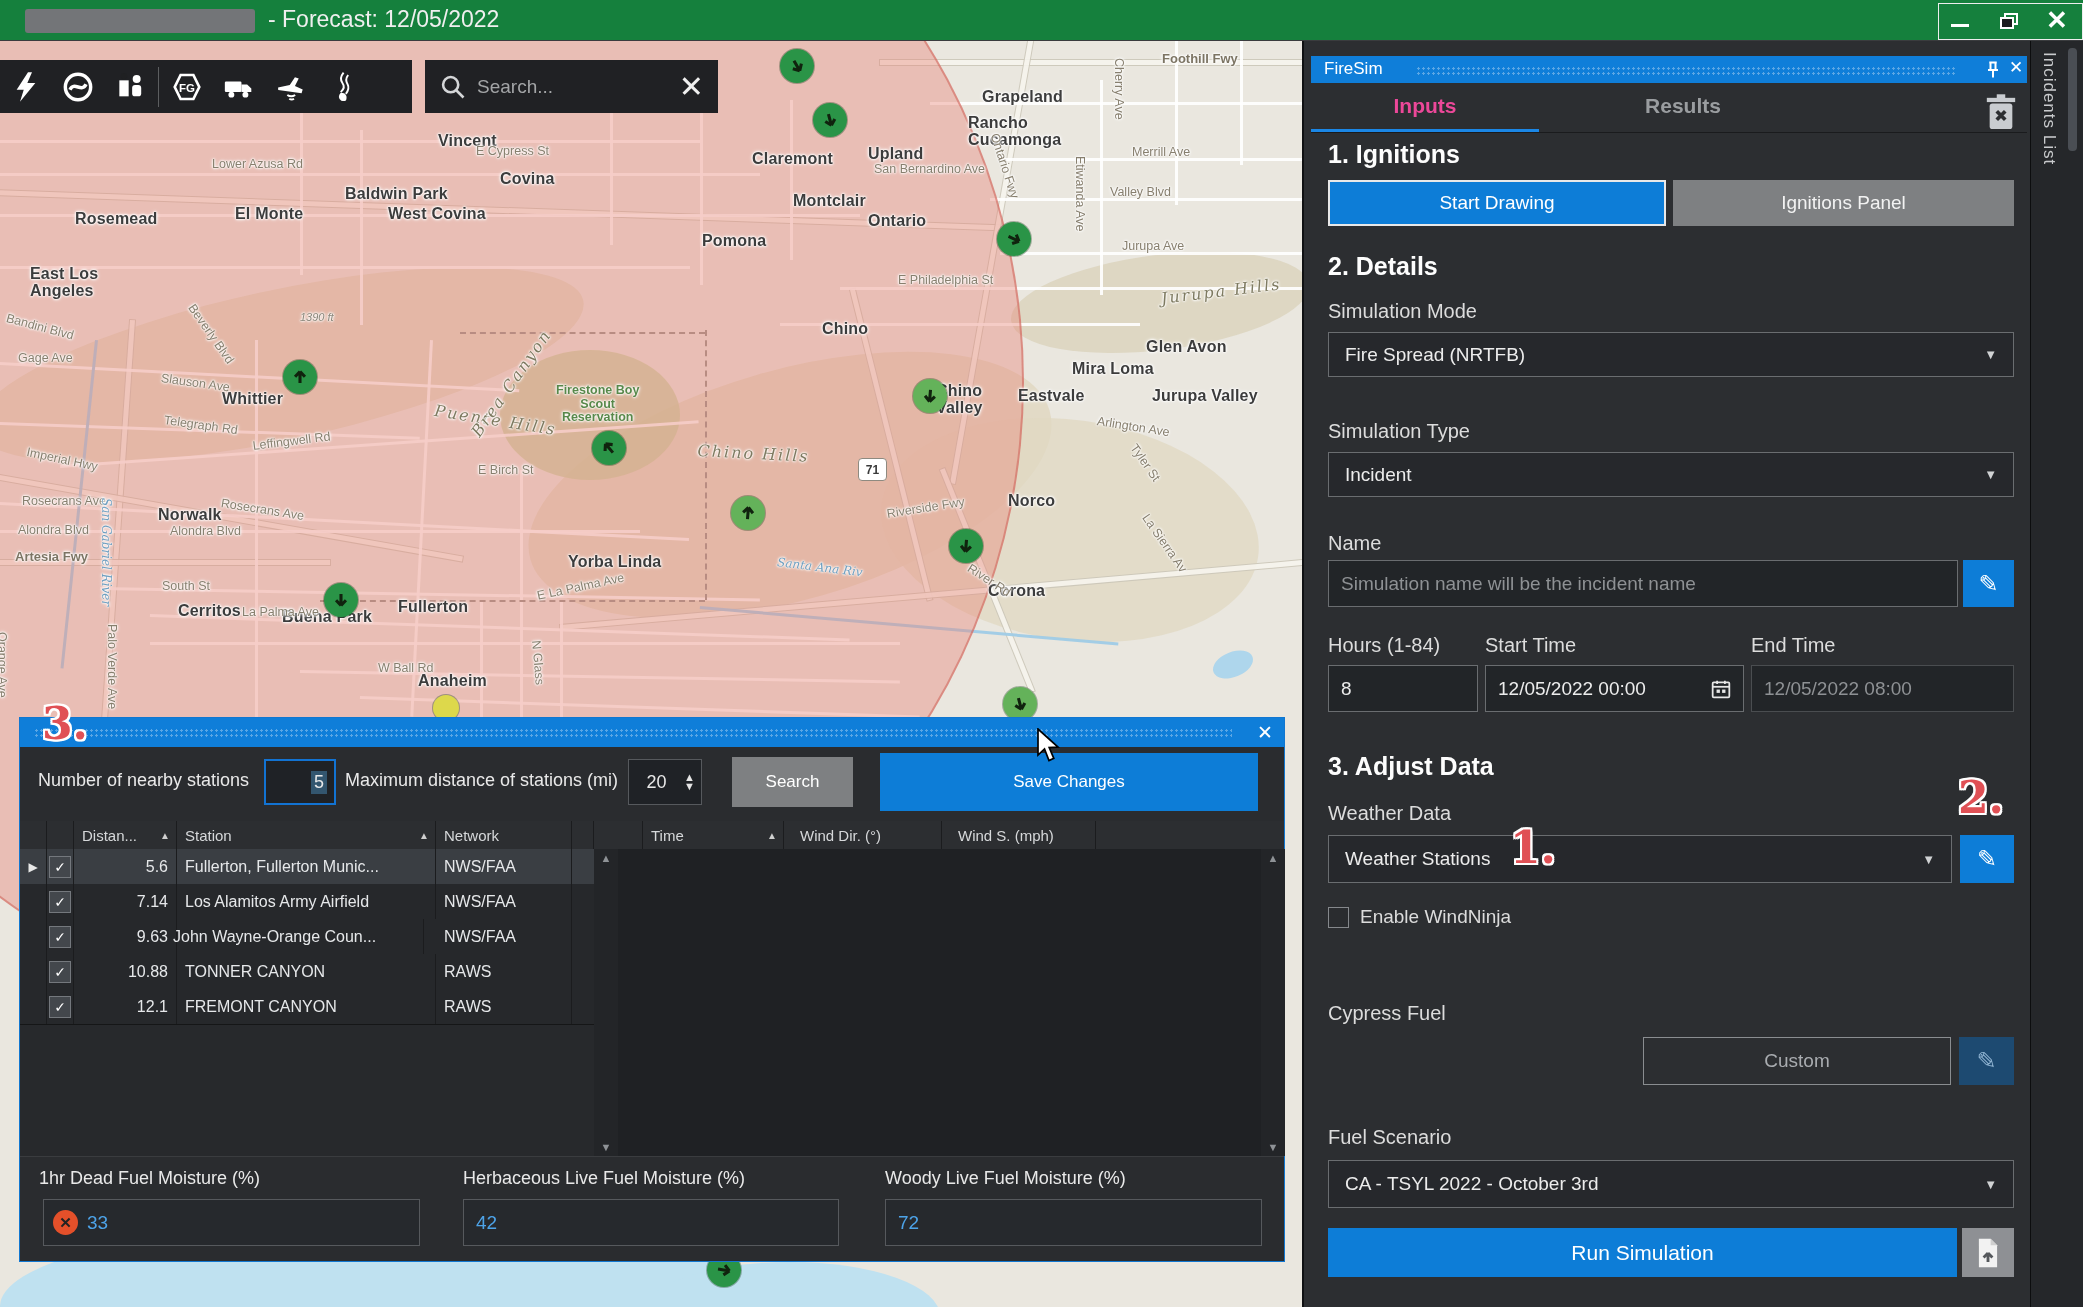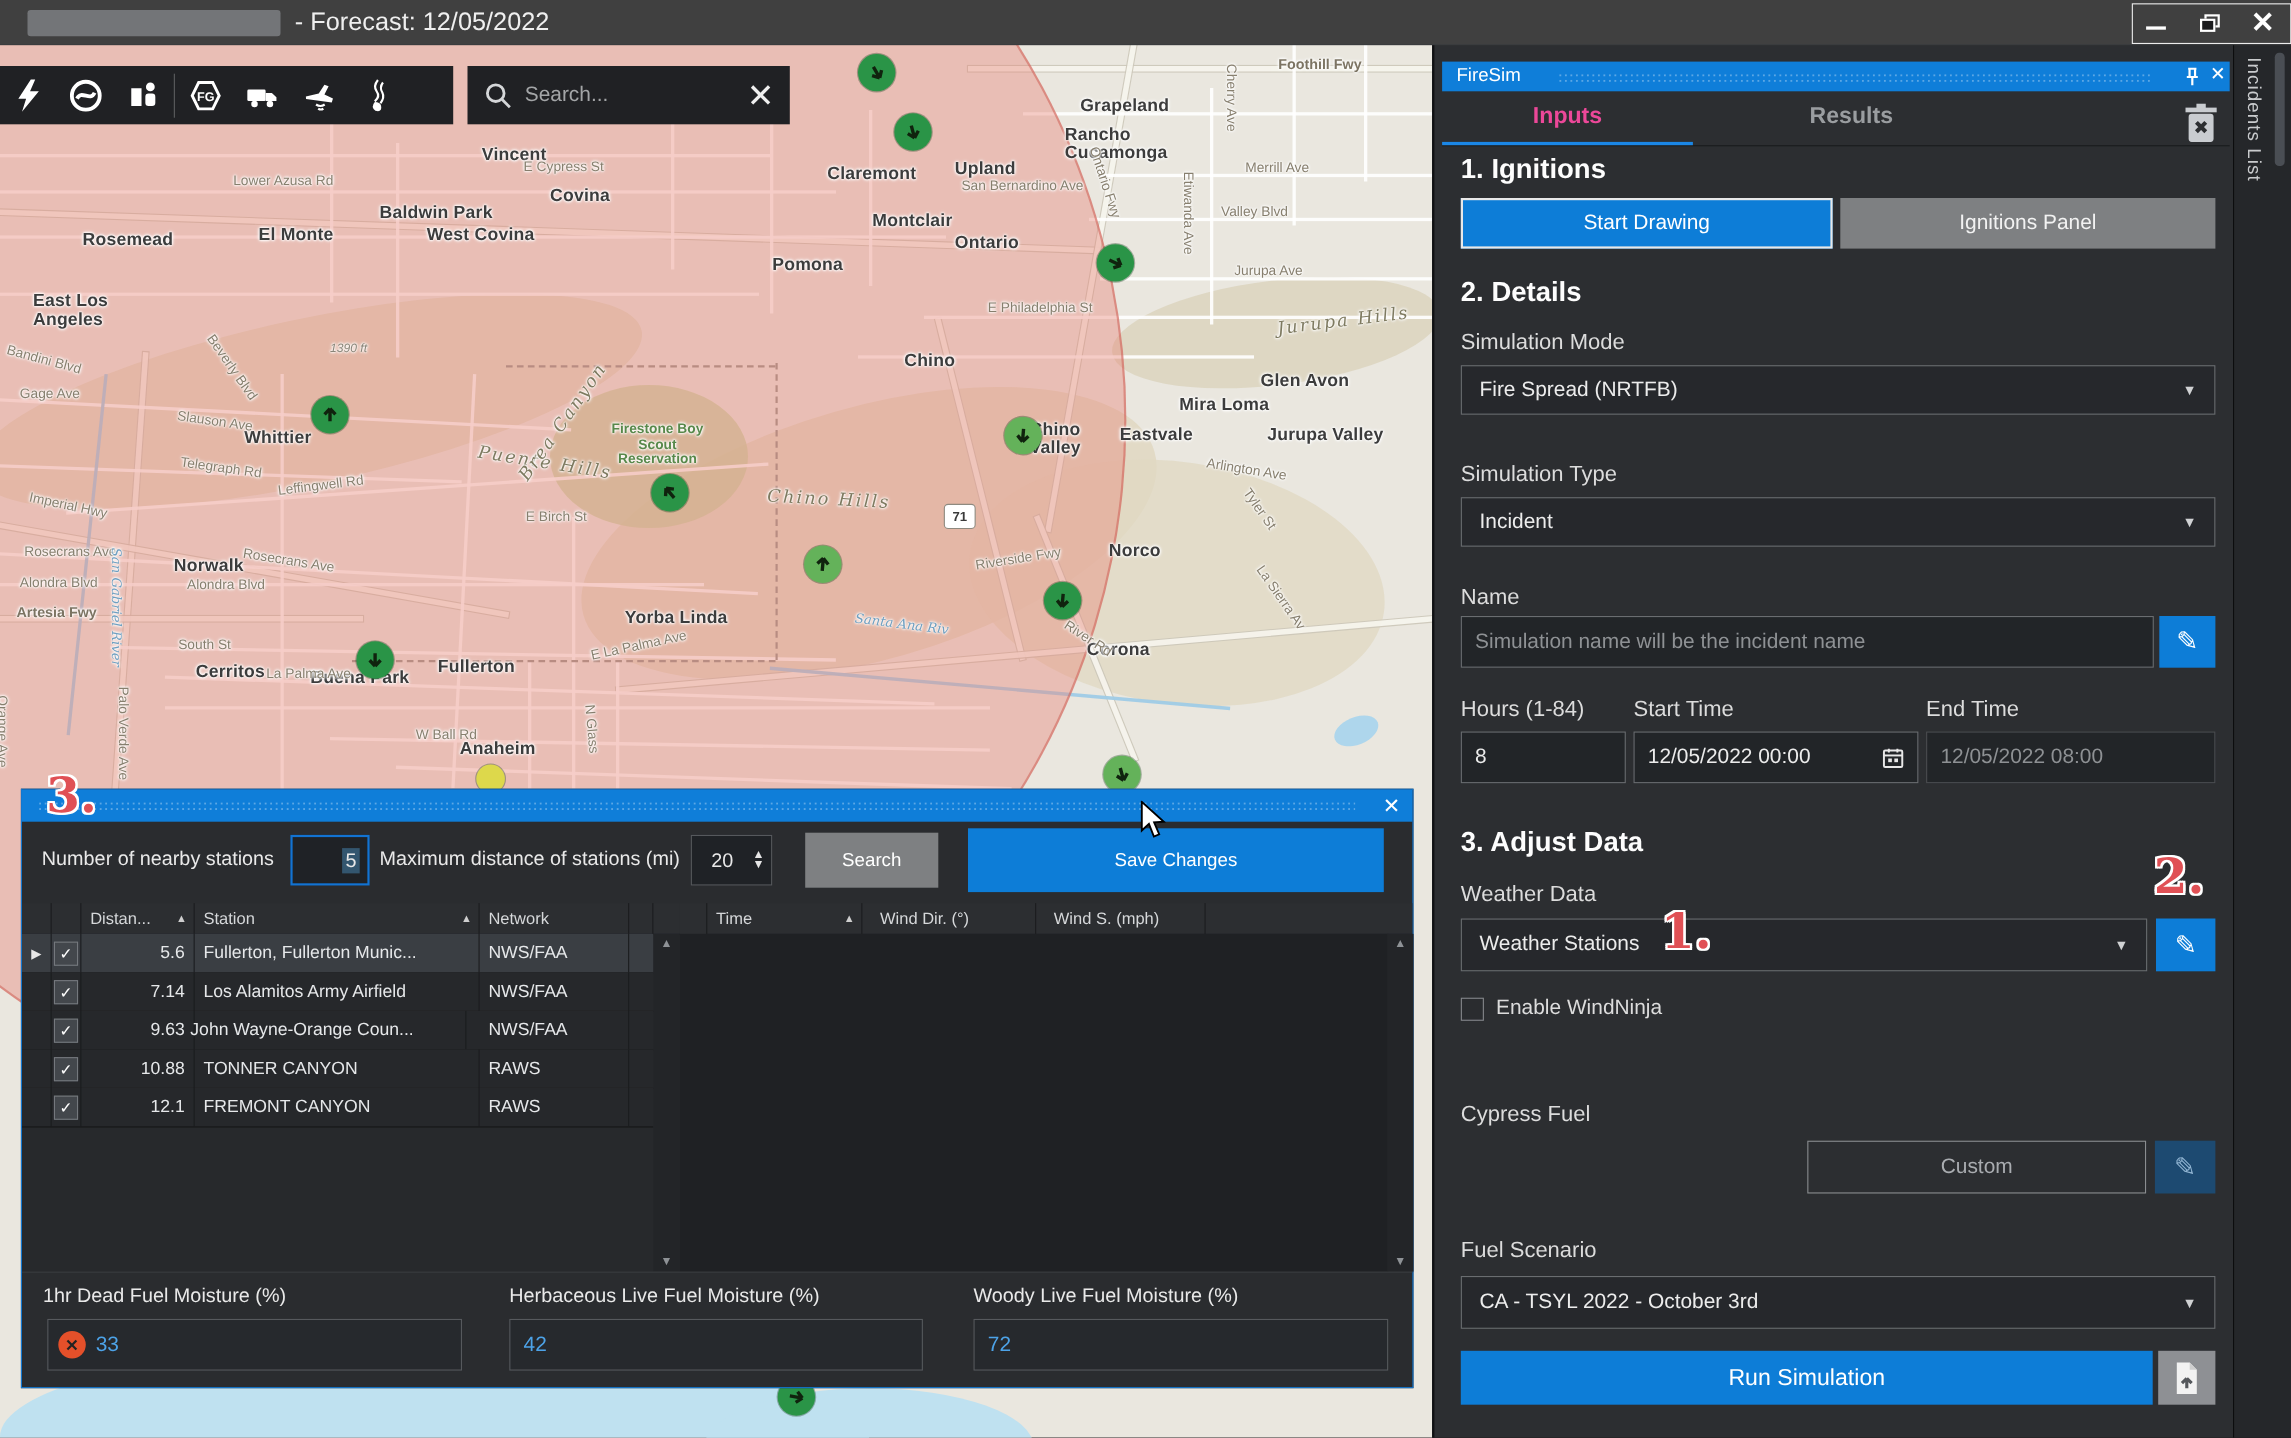--- a/index.html
+++ b/index.html
@@ -1,21 +1,21 @@
 <!DOCTYPE html>
 <html><head>
 <meta charset="utf-8">
 <style>
   html,body{margin:0;padding:0;background:#101113;}
   body{width:2083px;height:1307px;position:relative;overflow:hidden;
        font-family:"Liberation Sans",sans-serif;color:#e8e8e8;-webkit-font-smoothing:antialiased;}
   .abs{position:absolute;}
 
   
-  #titlebar{left:0;top:0;width:2083px;height:40px;background:#404040;border-bottom:1px solid #3a3c3e;z-index:60;}
+  #titlebar{left:0;top:0;width:2083px;height:40px;background:#15803d;border-bottom:1px solid #3a3c3e;z-index:60;}
   #title-blob{left:25px;top:9px;width:230px;height:24px;background:#737578;border-radius:3px;}
   #title-text{left:268px;top:6px;font-size:23px;color:#efefef;}
   #win-border{left:1938px;top:3px;width:143px;height:35px;border:1px solid #ededed;}
   .winbtn{top:0;width:44px;height:40px;display:flex;align-items:center;justify-content:center;color:#fff;}
   #win-min{left:1938px;}
   #win-min .bar{width:18px;height:3px;background:#fff;margin-top:10px;}
   #win-restore{left:1986px;}
   .restore-ico{width:17px;height:15px;position:relative;}
   .restore-ico::before{content:"";position:absolute;left:4px;top:0;width:10px;height:8px;border:2px solid #fff;}
   .restore-ico::after{content:"";position:absolute;left:0;top:4px;width:10px;height:8px;border:2px solid #fff;background:#1b1c1e;}

